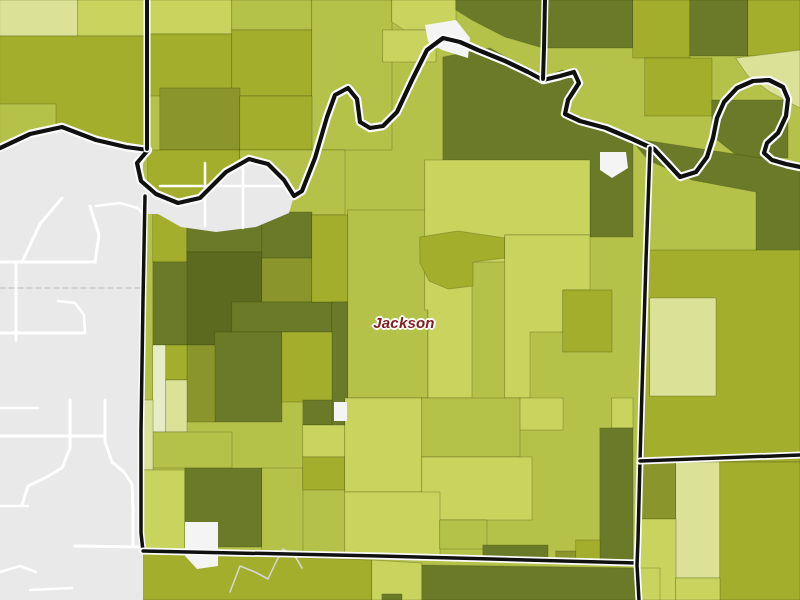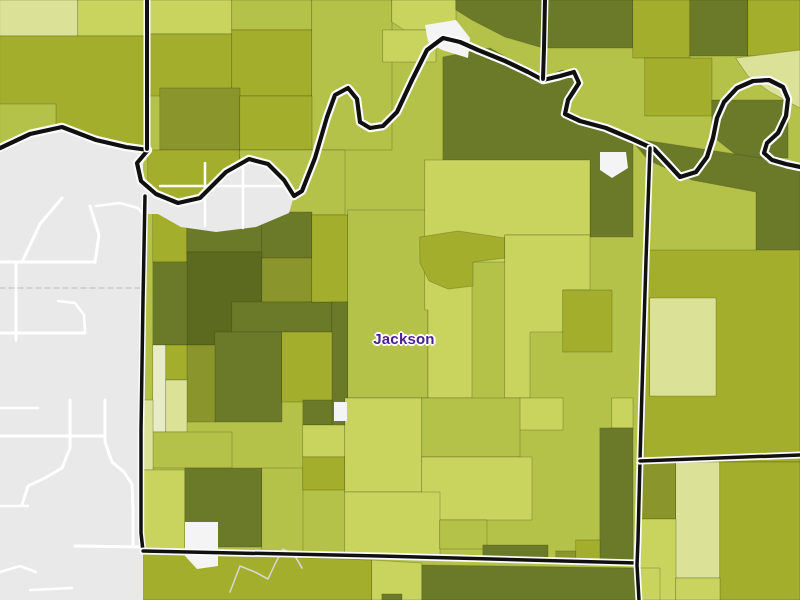--- a/index.html
+++ b/index.html
@@ -134,14 +134,14 @@
         <polyline points="145,196 143,300 141,430 141,533 143,551" fill="none" stroke="#fbfbfb" stroke-width="6.5" stroke-linejoin="round" stroke-linecap="round"></polyline>
         <polyline points="145,196 143,300 141,430 141,533 143,551" fill="none" stroke="#101010" stroke-width="3.5" stroke-linejoin="round" stroke-linecap="round"></polyline>
         <polyline points="143,551 380,556 637,563" fill="none" stroke="#fbfbfb" stroke-width="7" stroke-linejoin="round" stroke-linecap="round"></polyline>
         <polyline points="143,551 380,556 637,563" fill="none" stroke="#101010" stroke-width="3.5" stroke-linejoin="round" stroke-linecap="round"></polyline>
         <polyline points="650,148 646,260 642,390 640,461 638,540 637,565 639,600" fill="none" stroke="#fbfbfb" stroke-width="7" stroke-linejoin="round" stroke-linecap="round"></polyline>
         <polyline points="650,148 646,260 642,390 640,461 638,540 637,565 639,600" fill="none" stroke="#101010" stroke-width="3.5" stroke-linejoin="round" stroke-linecap="round"></polyline>
         <polyline points="640,461 800,455" fill="none" stroke="#fbfbfb" stroke-width="7" stroke-linejoin="round" stroke-linecap="round"></polyline>
         <polyline points="640,461 800,455" fill="none" stroke="#101010" stroke-width="3.5" stroke-linejoin="round" stroke-linecap="round"></polyline>
       </svg>
     </div>
-  <div class="county-label" style="left: 404px; top: 338px; color: #4c1d95;">Jackson</div>
+  <div class="county-label" style="left: 404px; top: 322px; color: #7f1d1d; font-style: italic;">Jackson</div>
 </div>
 
 </body></html>

